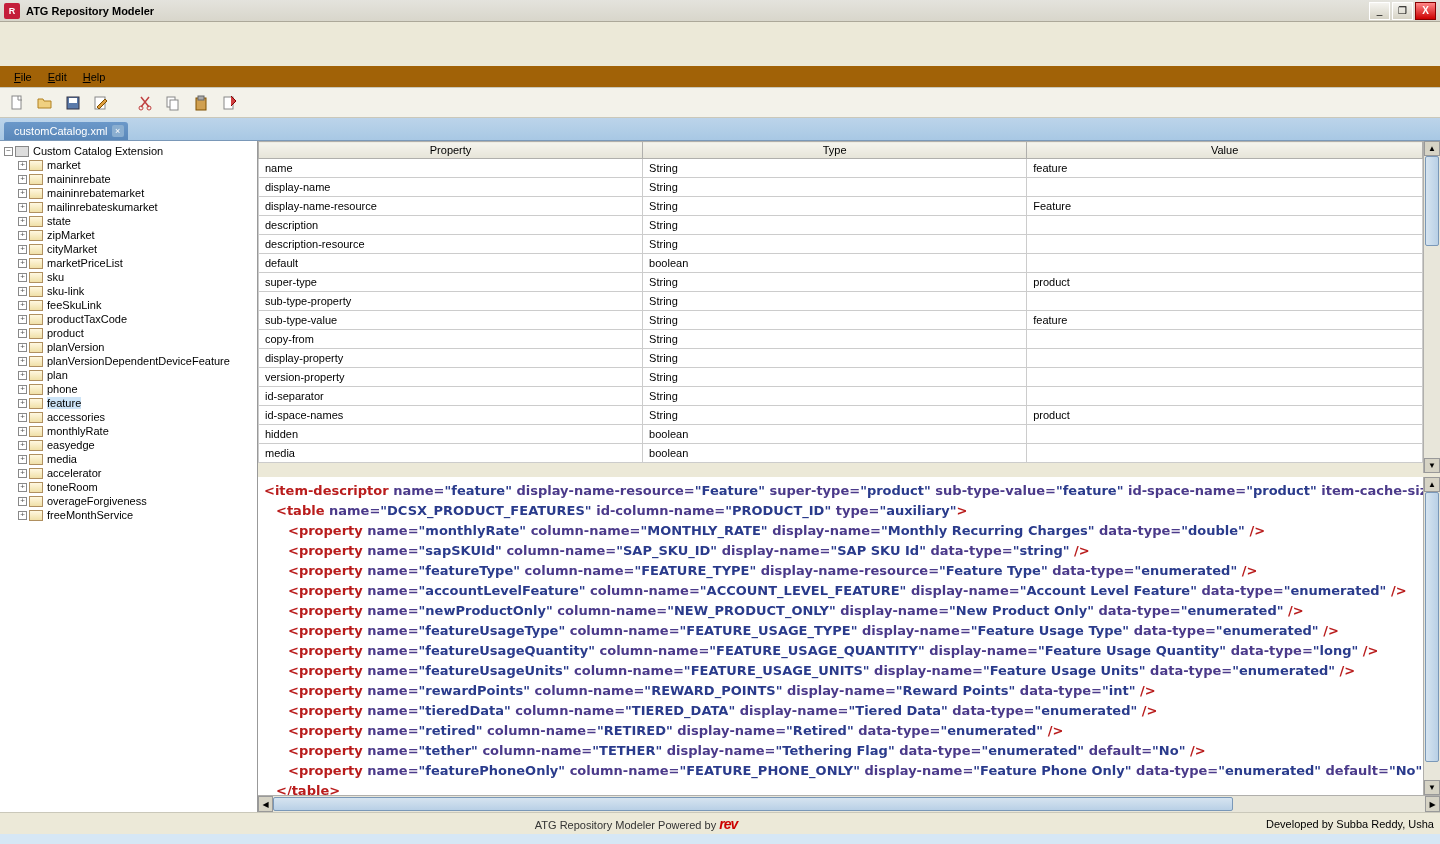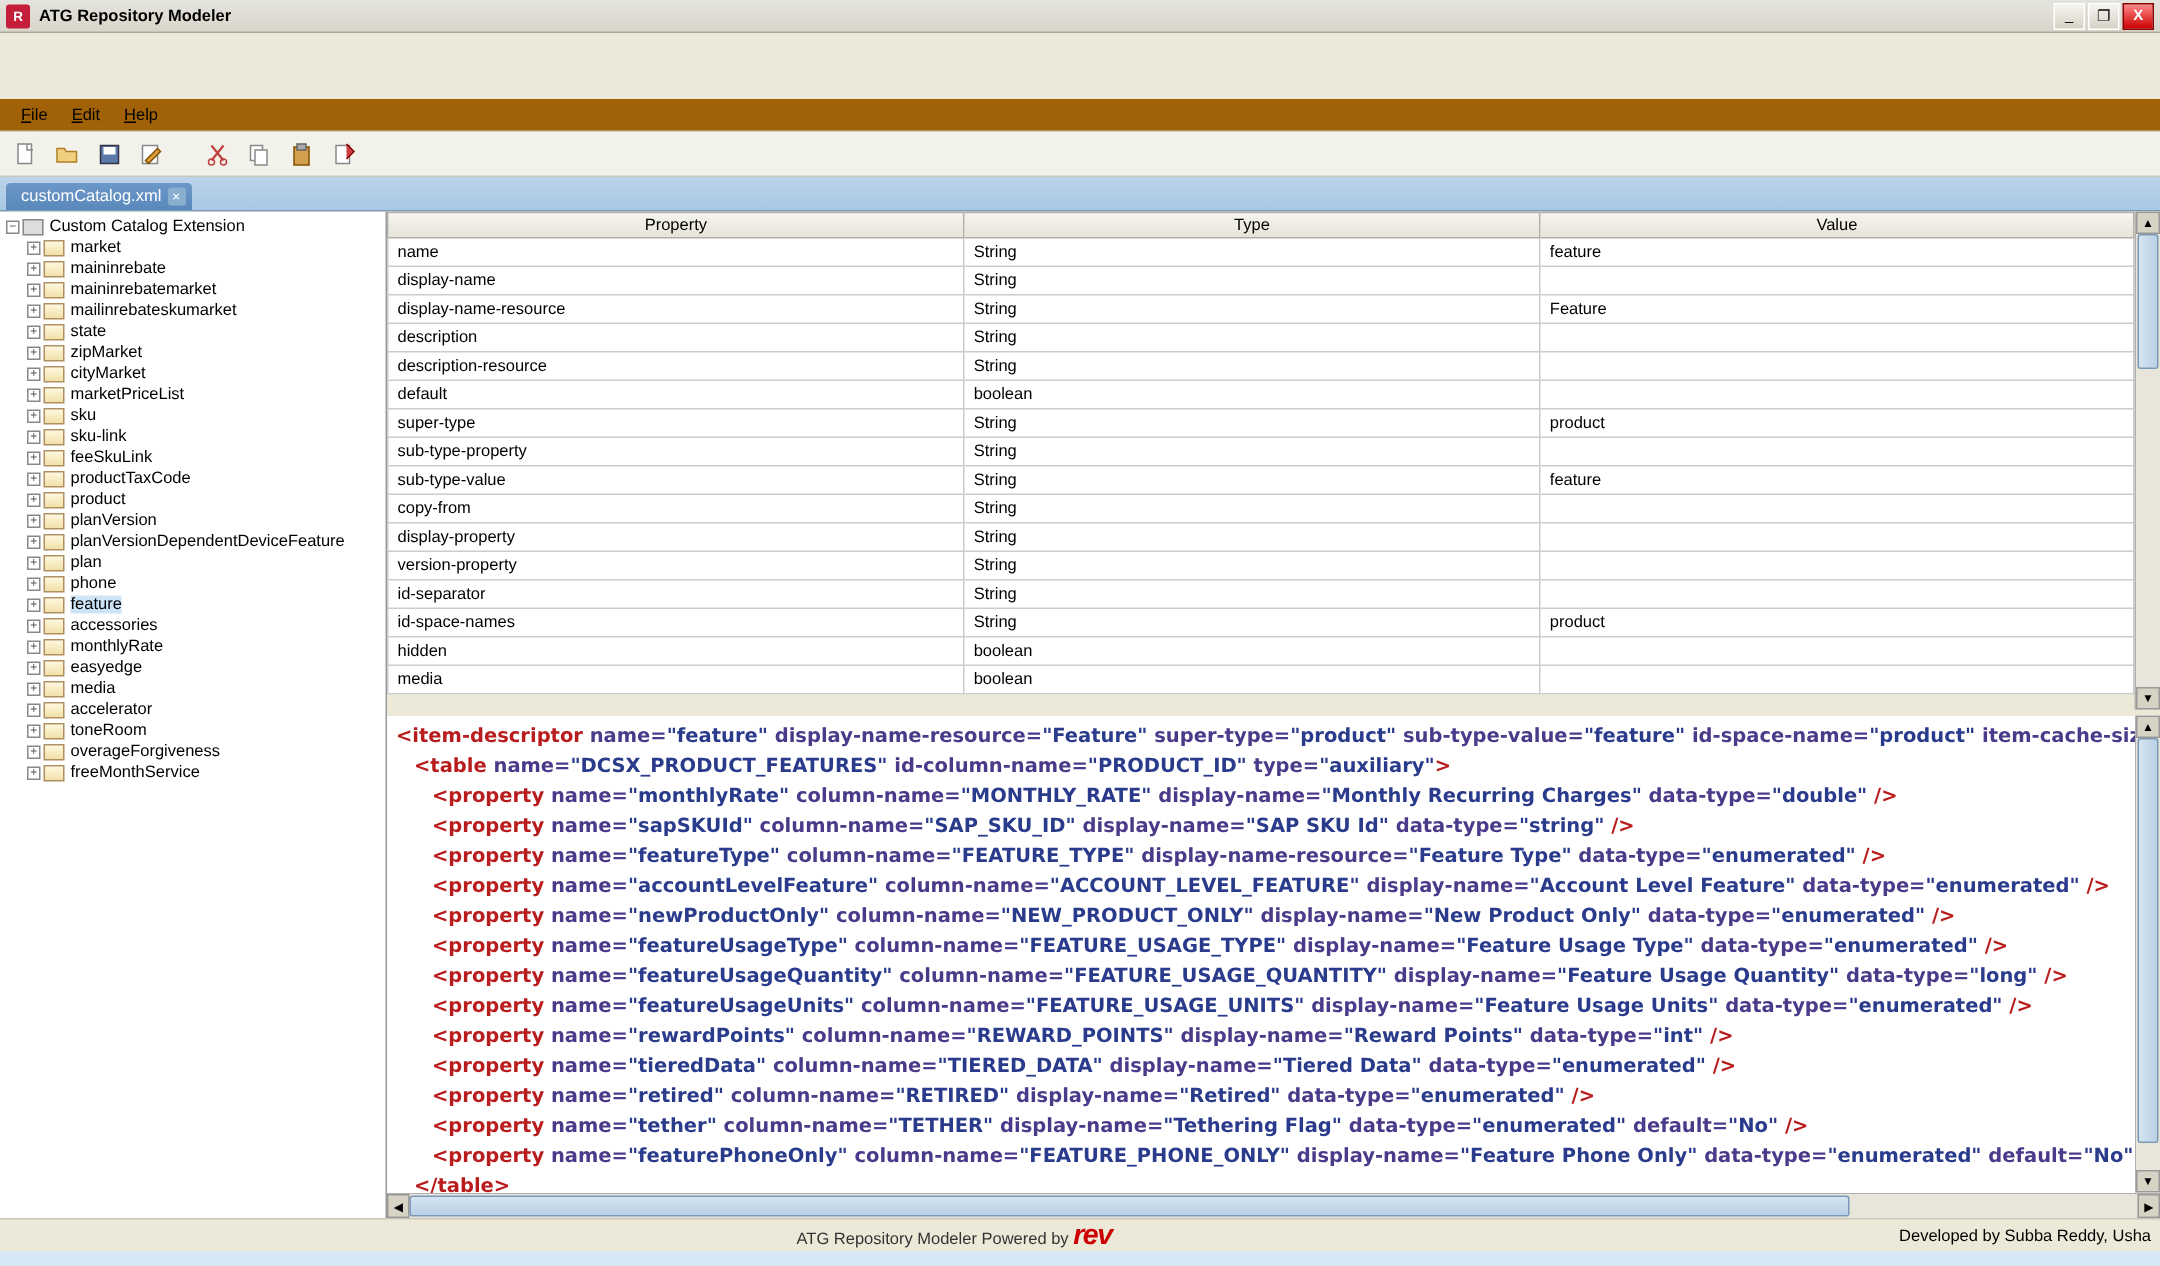--- a/index.html
+++ b/index.html
@@ -40,21 +40,21 @@
 .vscroll .arr.up { top:0;} .vscroll .arr.dn { bottom:0;}
 .xmlpane { flex:1; display:flex; overflow:hidden; }
 .xmlbody { flex:1; overflow:auto; background:#fff; padding:4px 6px; font-family:'DejaVu Sans','Segoe UI',sans-serif; font-size:13px; font-weight:bold; line-height:20px; white-space:nowrap;}
 .t-tag { color:#b91c1c; } .t-attr { color:#4b3a8a; } .t-val { color:#2a3b8c; }
 .hscroll { height:17px; background:#e8e6da; border-top:1px solid #b0afac; position:relative;}
 .hscroll .thumb { position:absolute; top:1px; bottom:1px; left:15px; width:960px; background:linear-gradient(#d6e4f0,#b9d0e6); border:1px solid #7a98b8; border-radius:2px;}
 .hscroll .arr { position:absolute; top:0; bottom:0; width:15px; background:#d6d3c5; border:1px solid #999; display:flex; align-items:center; justify-content:center; font-size:8px; cursor:pointer;}
 .hscroll .arr.lf { left:0;} .hscroll .arr.rt { right:0;}
 .statusbar { height:22px; background:#ece9d8; border-top:1px solid #cac8ba; display:flex; align-items:center; font-size:11px; padding:0 6px;}
 .statusbar .center { flex:1; text-align:center; color:#333;}
-.statusbar .rlogo { color:#c00; font-weight:bold; font-style:italic; font-family:Arial; font-size:19px; letter-spacing:-1px;}
+.statusbar .rlogo { color:#c00; font-weight:bold; font-style:italic; font-family:Arial; font-size:14px; letter-spacing:-1px;}
 .bottomstrip { height:10px; background:#d6e7f5;}
 </style>
 </head>
 <body>
 
 <div class="titlebar">
   <div class="app-icon">R</div>
   <div class="title">ATG Repository Modeler</div>
   <div class="winbtns">
     <div class="winbtn">_</div>

